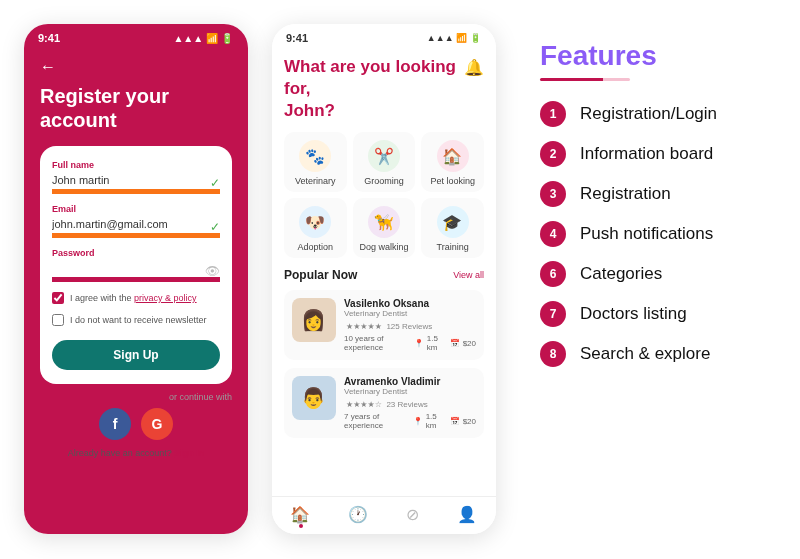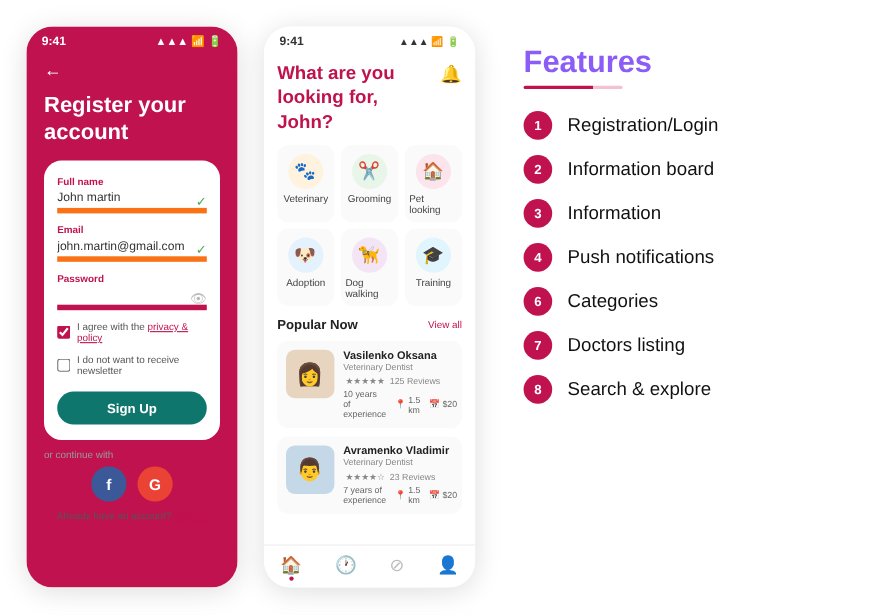--- a/index.html
+++ b/index.html
@@ -19,21 +19,21 @@
       align-items: flex-start;
       gap: 24px;
       padding: 24px;
       background: #fff;
       width: 800px;
       height: 559px;
     }
 
     
     .phone {
-      width: 192px;
+      width: 224px;
       border-radius: 24px;
       overflow: hidden;
       box-shadow: 0 4px 24px rgba(0,0,0,0.13);
       flex-shrink: 0;
     }
     .phone-register {
       background: #c0124e;
       height: 510px;
       display: flex;
       flex-direction: column;
@@ -128,21 +128,21 @@
       border-radius: 20px;
       padding: 8px;
       font-size: 12px;
       font-weight: 600;
       cursor: pointer;
       width: 100%;
       margin-top: 4px;
     }
 
     .or-continue {
-      text-align: left;
+      text-align: right;
       font-size: 9px;
       color: #999;
       margin-top: 8px;
       margin-bottom: 6px;
     }
     .social-buttons {
       display: flex;
       justify-content: center;
       gap: 10px;
     }
@@ -510,21 +510,21 @@
         <div class="feature-item">
       <div class="feature-num">1</div>
       <div class="feature-label">Registration/Login</div>
     </div>
         <div class="feature-item">
       <div class="feature-num">2</div>
       <div class="feature-label">Information board</div>
     </div>
         <div class="feature-item">
       <div class="feature-num">3</div>
-      <div class="feature-label">Information</div>
+      <div class="feature-label">Registration</div>
     </div>
         <div class="feature-item">
       <div class="feature-num">4</div>
       <div class="feature-label">Push notifications</div>
     </div>
         <div class="feature-item">
       <div class="feature-num">6</div>
       <div class="feature-label">Categories</div>
     </div>
         <div class="feature-item">

